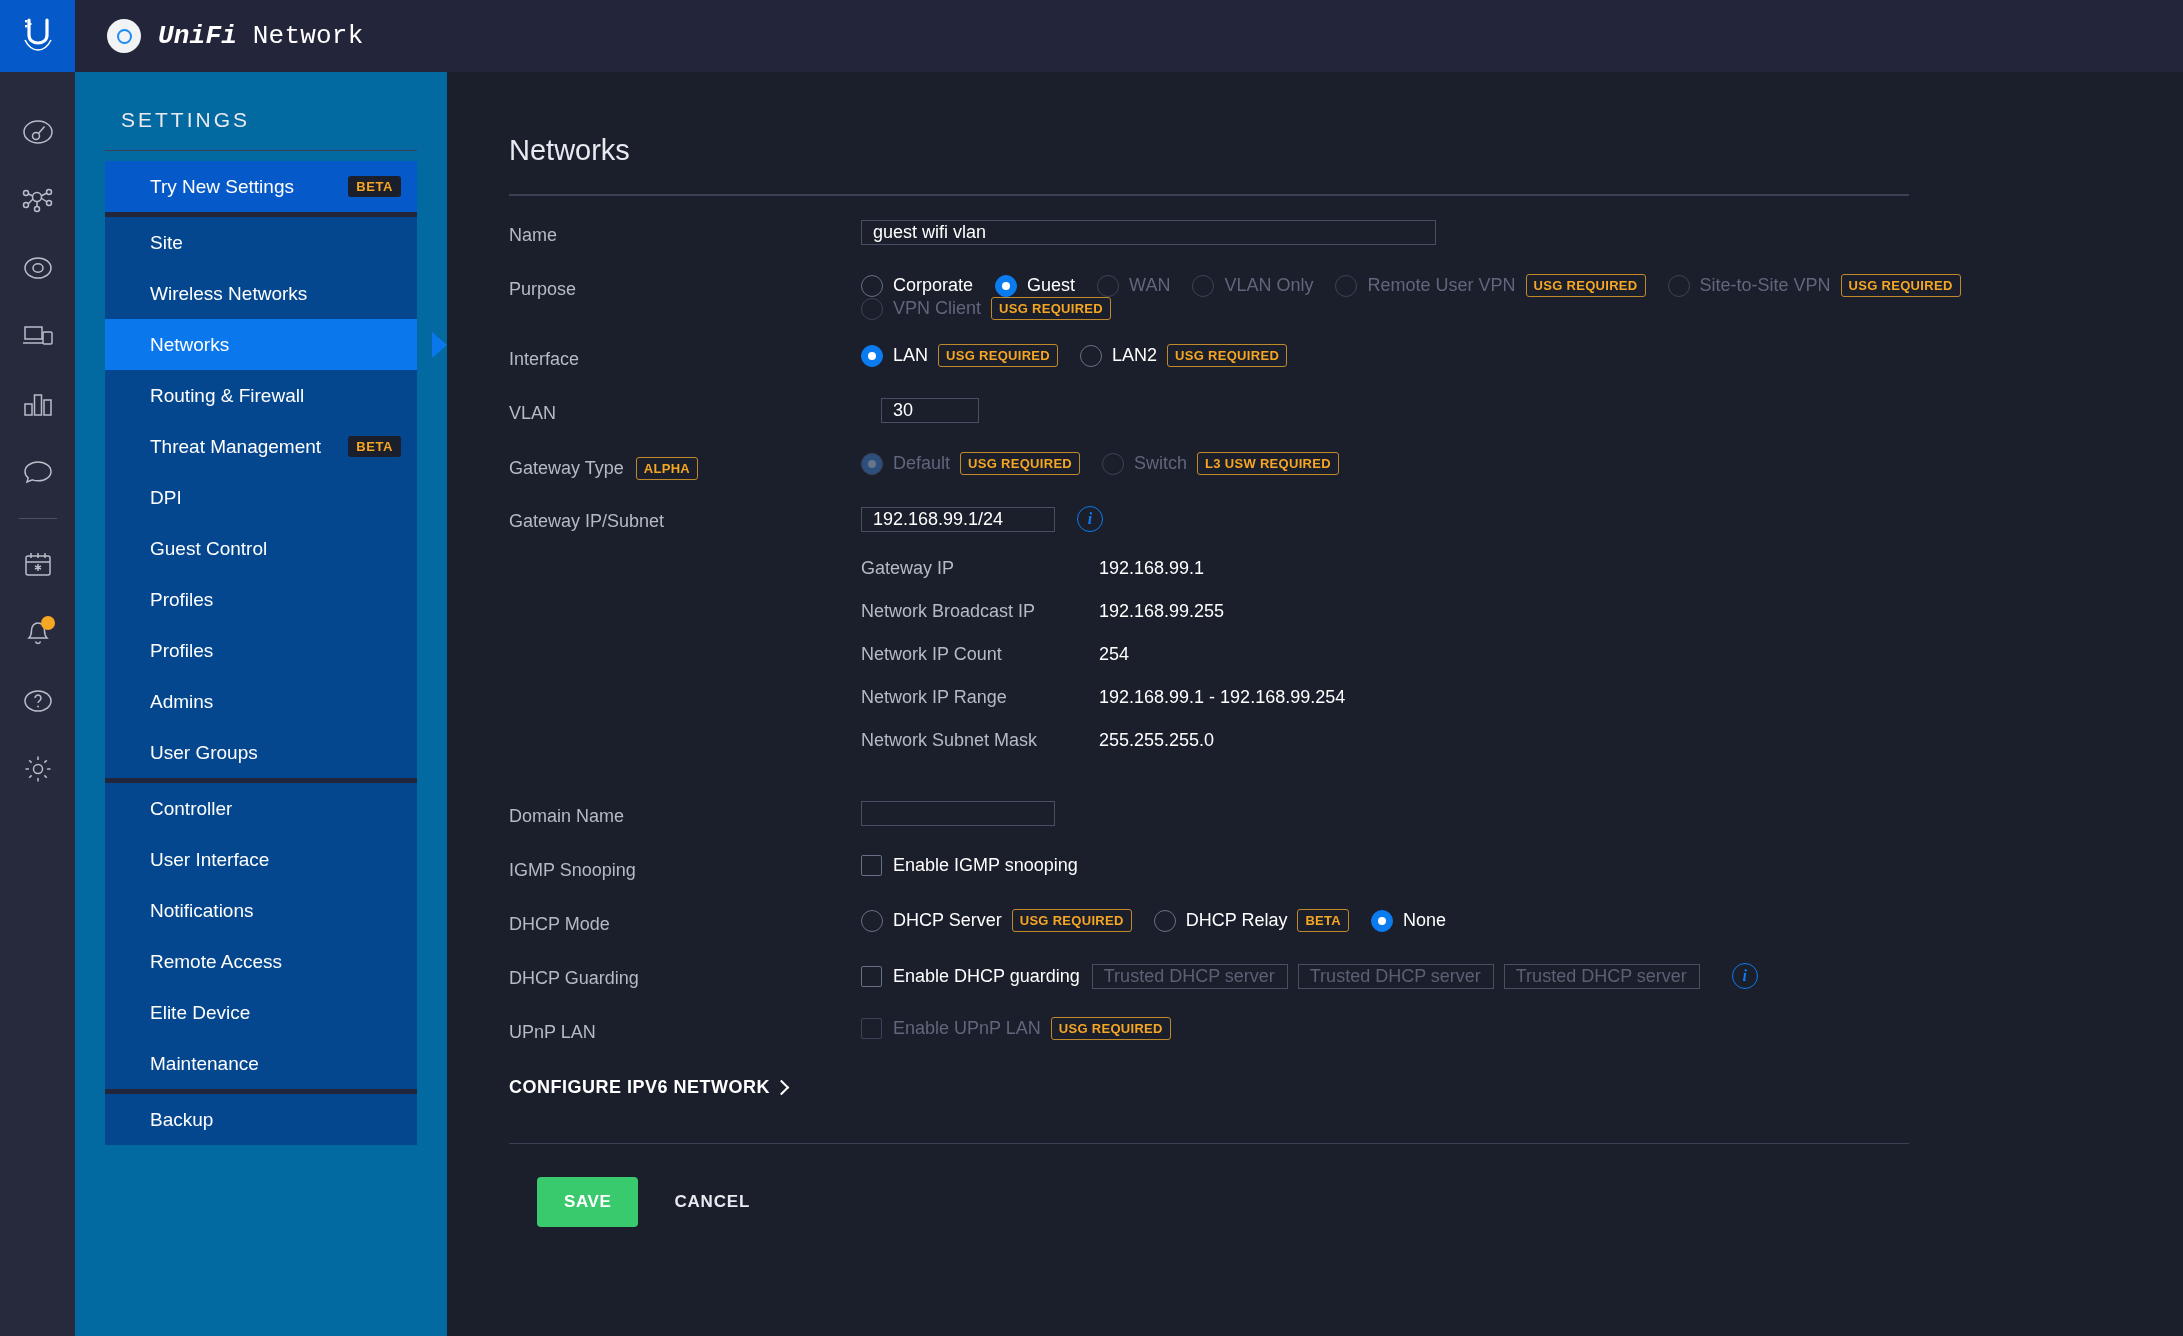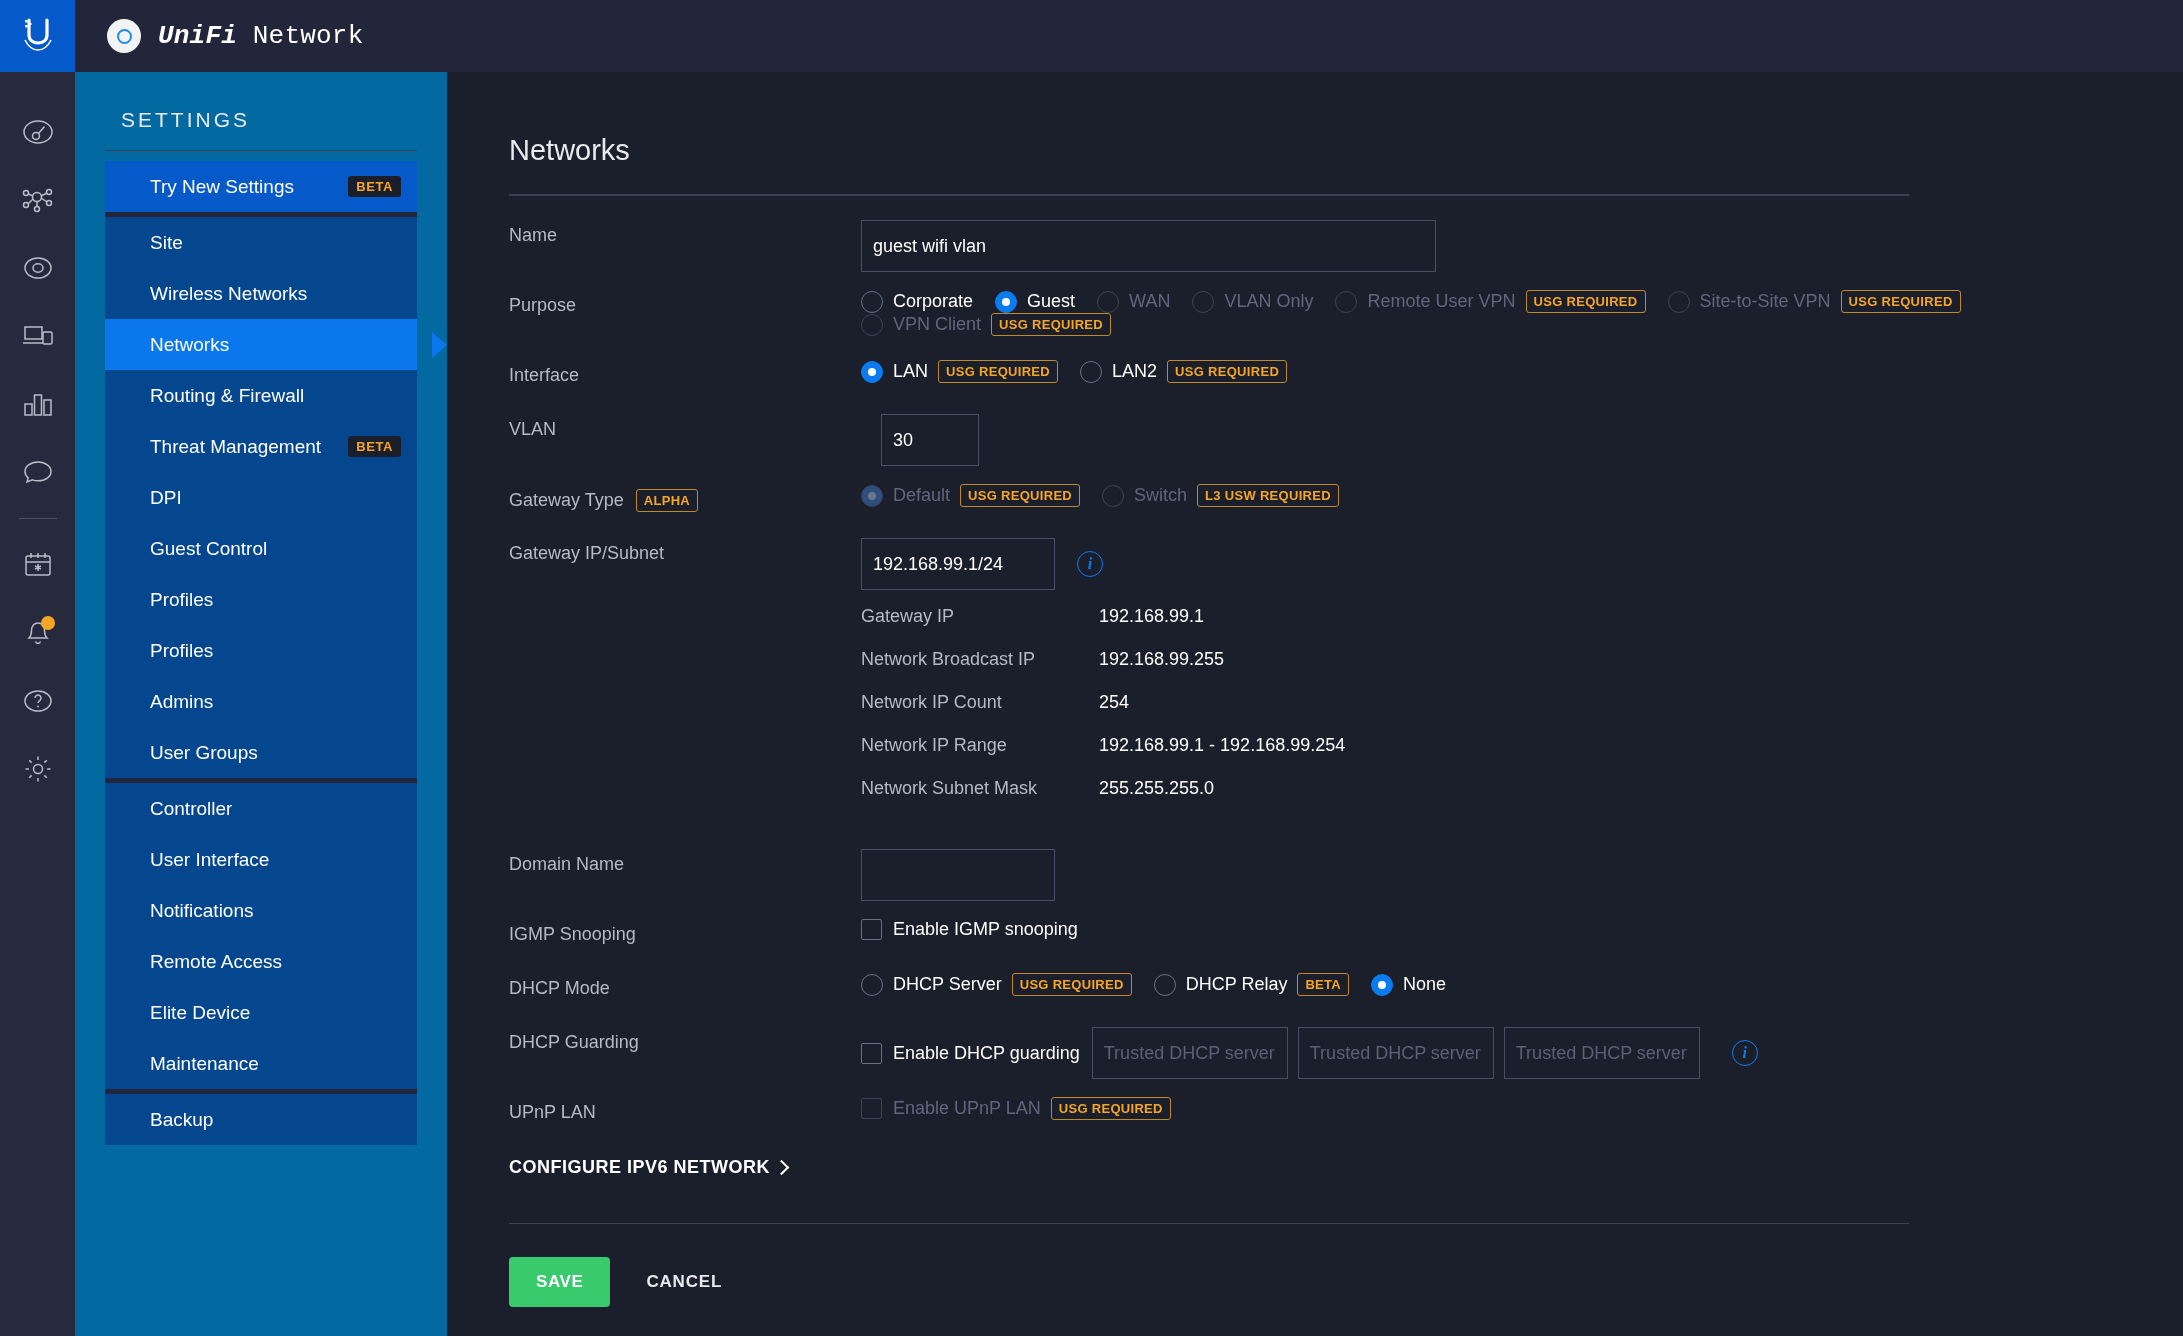--- a/index.html
+++ b/index.html
@@ -106,21 +106,21 @@
     width: 352px; flex: 0 0 352px; padding-top: 7px;
     font-size: 18px; color: #b6bac6;
     display: flex; align-items: center; gap: 12px;
   }
   .row-body { display: flex; align-items: center; flex-wrap: wrap; gap: 0; padding-top: 2px; }
 
   input.txt {
     background: transparent; border: 1px solid #4a4e63;
     color: #ffffff; font-size: 18px;
     font-family: "Liberation Sans", sans-serif;
-    padding: 7px 11px; height: 52px; outline: none;
+    padding: 7px 11px; height: 25px; outline: none;
   }
   input.txt::placeholder { color: #5c6074; }
   input.txt:disabled { color: #5c6074; }
   .w-name { width: 575px; }
   .w-vlan { width: 98px; margin-left: 20px; }
   .w-gw { width: 194px; }
   .w-dom { width: 194px; }
   .w-trust { width: 196px; }
 
   .badge-usg {
@@ -175,21 +175,21 @@
   .ipv6-link {
     display: flex; align-items: center; gap: 6px;
     font-size: 18px; font-weight: 700; color: #ffffff;
     letter-spacing: .5px; margin: 24px 0 0 0; cursor: pointer;
   }
   .chev {
     width: 11px; height: 11px; border-right: 2.4px solid #ffffff;
     border-top: 2.4px solid #ffffff; transform: rotate(45deg);
   }
   .foot-rule { height: 1px; background: #3c4055; width: 1400px; margin: 45px 0 0 0; }
-  .actions { display: flex; align-items: center; gap: 24px; margin-top: 33px; }
+  .actions { display: flex; align-items: center; gap: 24px; margin-top: 33px; margin-left: 28px; }
   .btn-save {
     background: #39ca6d; color: #ffffff; border: none;
     font-size: 17px; font-weight: 700; letter-spacing: .6px;
     padding: 0 27px; height: 50px; border-radius: 4px; cursor: pointer;
     font-family: "Liberation Sans", sans-serif;
   }
   .btn-cancel {
     background: transparent; border: none; color: #e9eaef;
     font-size: 17px; font-weight: 700; letter-spacing: .8px;
     cursor: pointer; padding: 0 12px;

